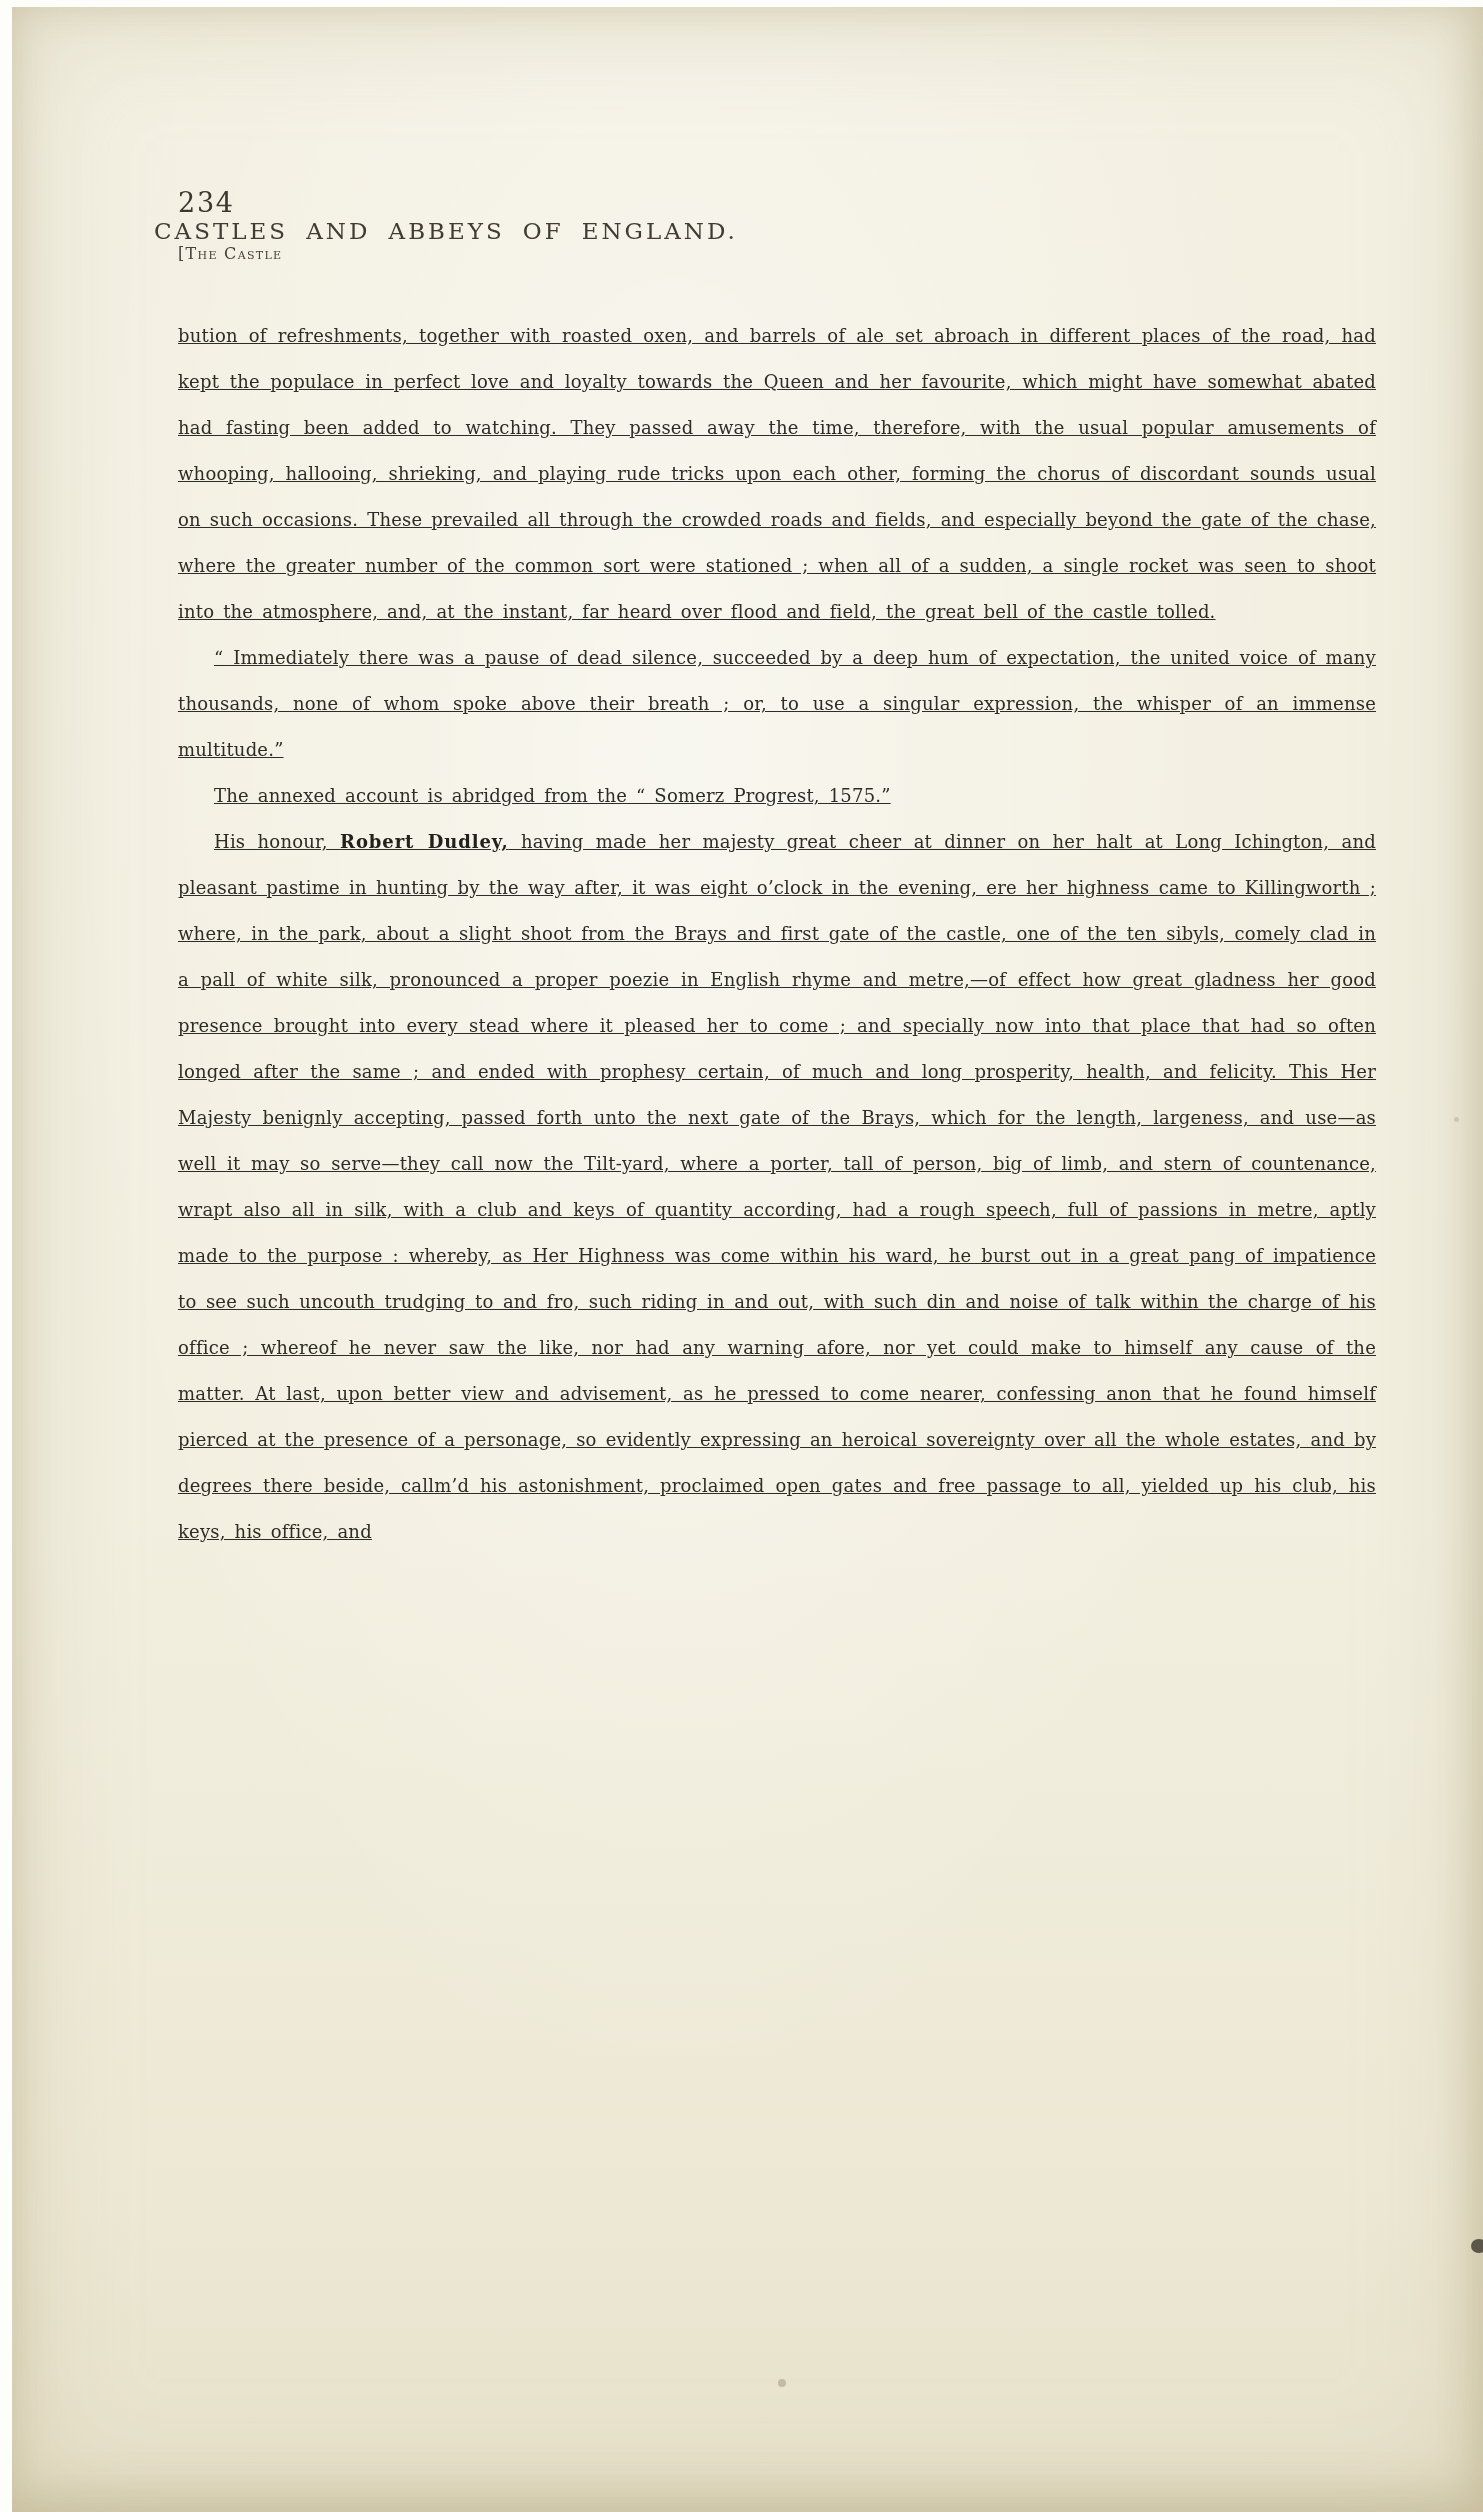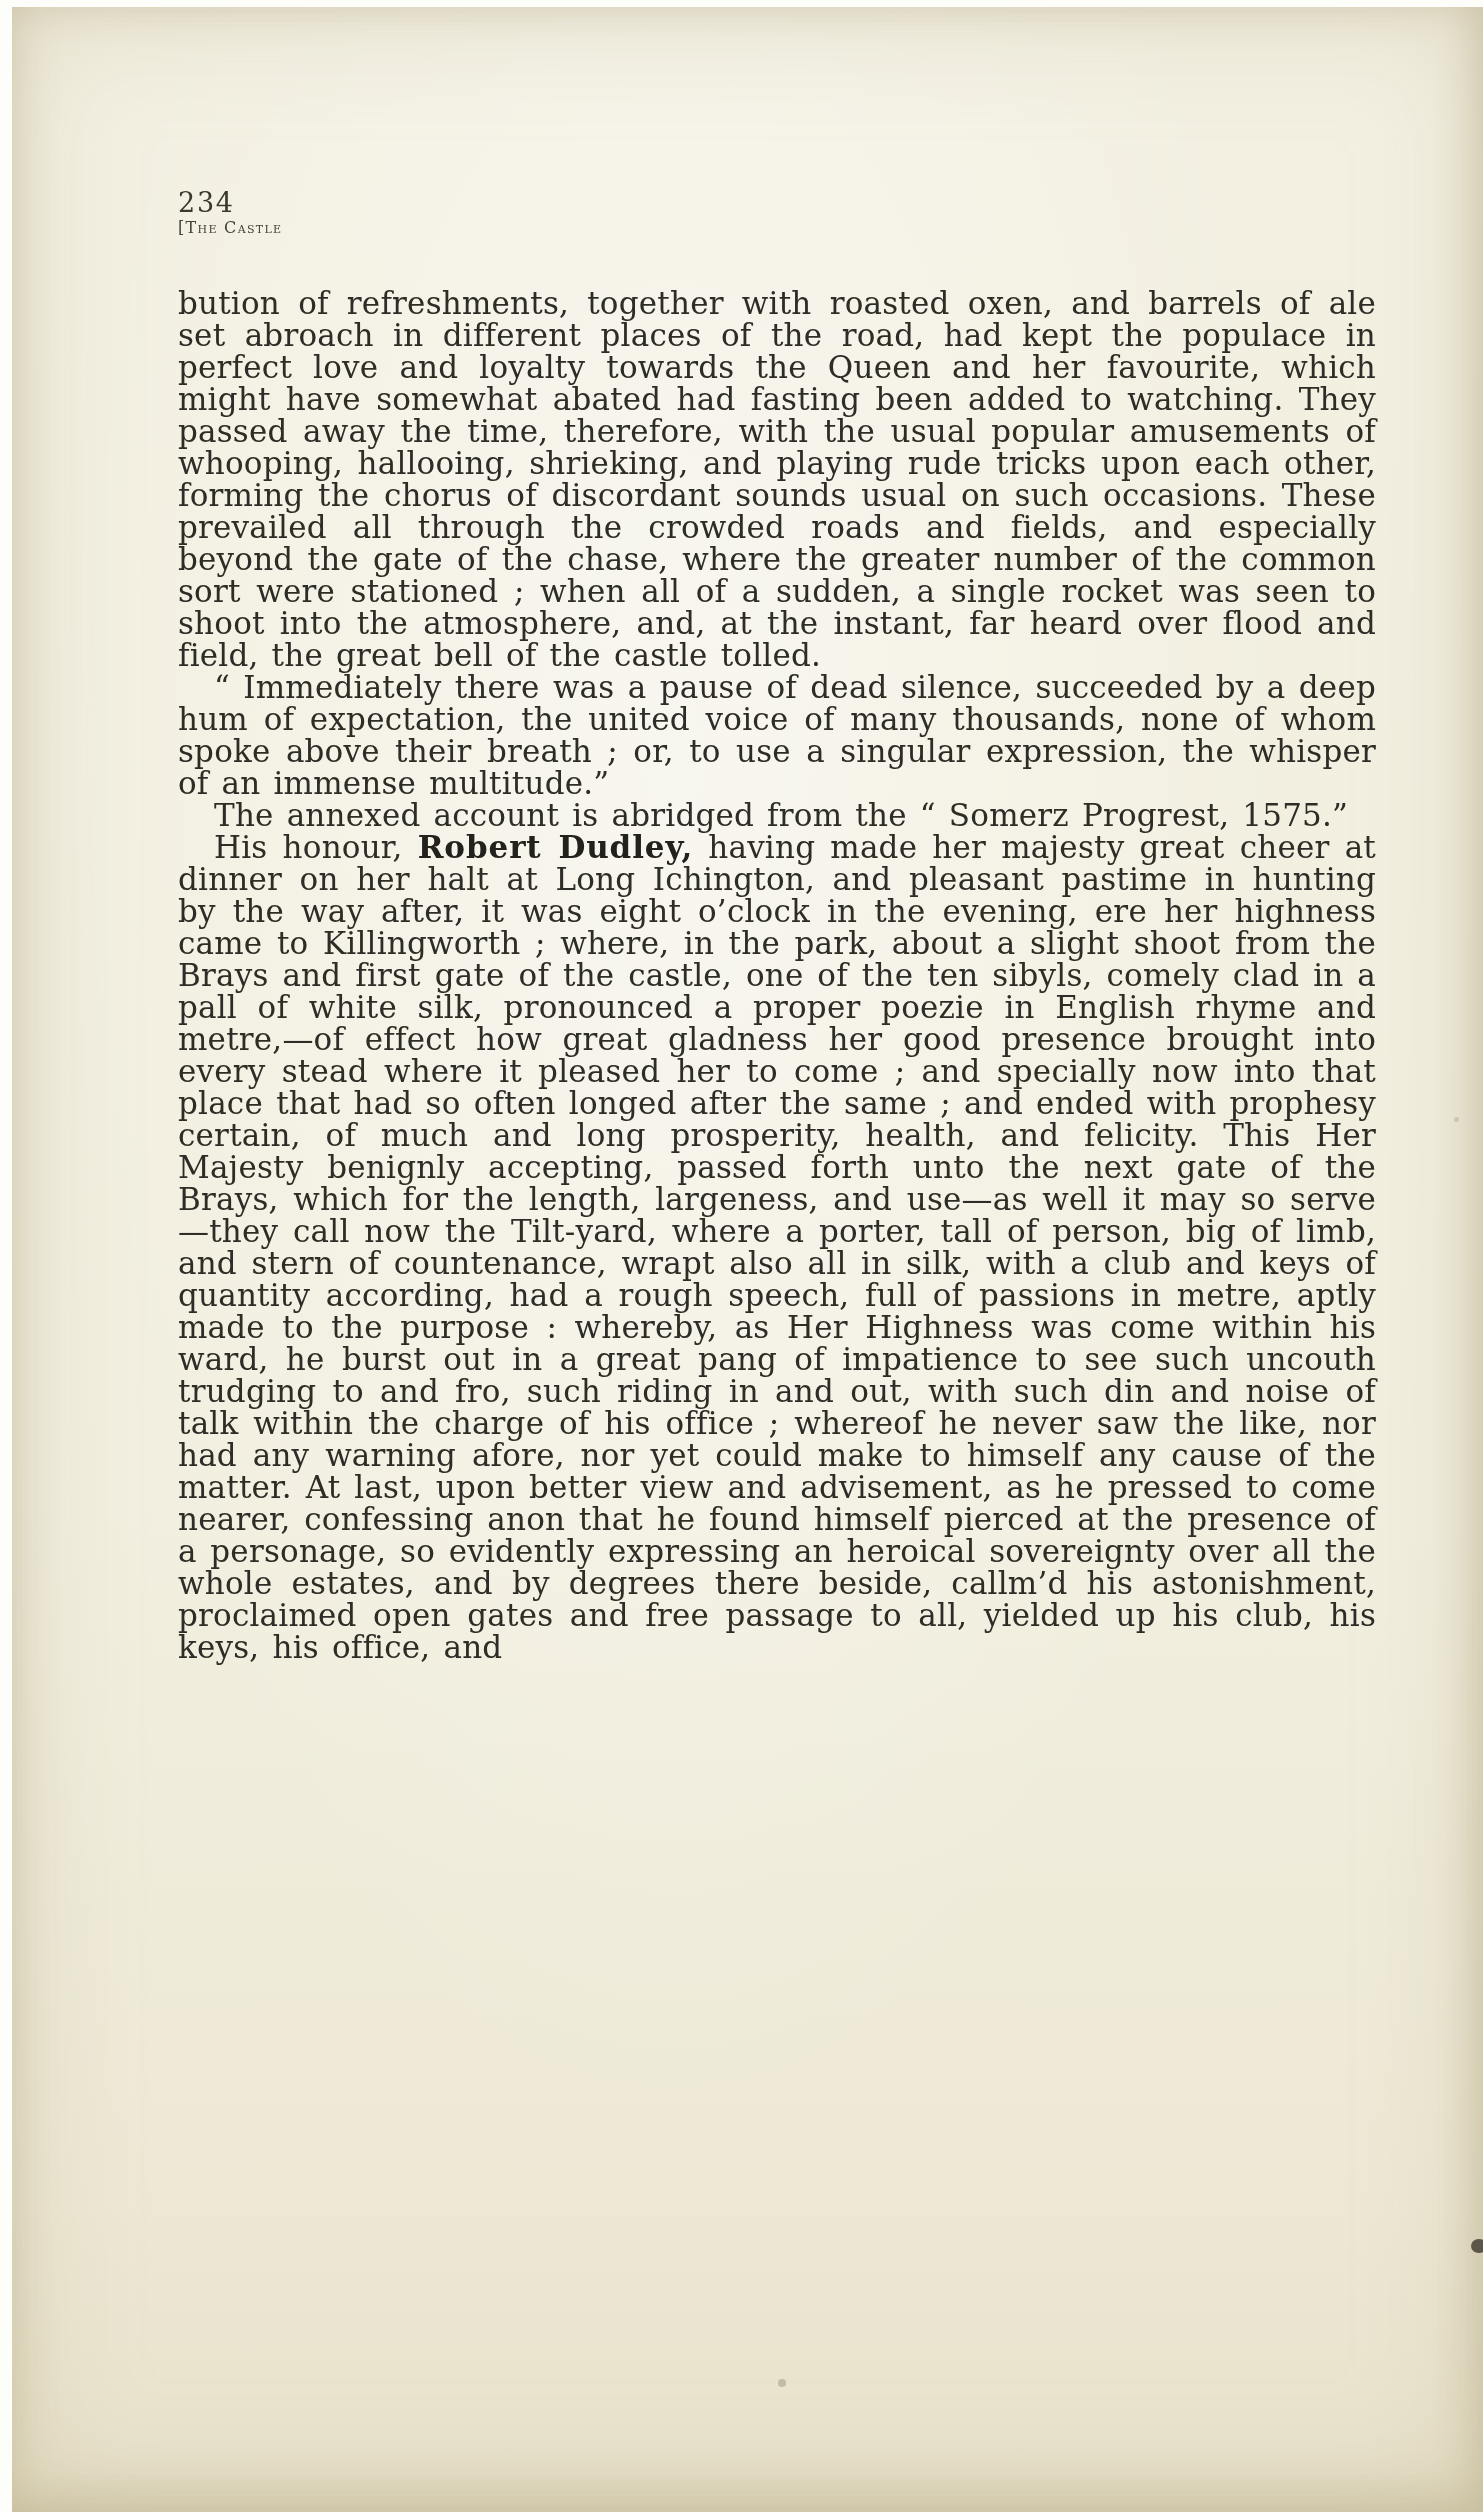--- a/index.html
+++ b/index.html
@@ -52,25 +52,26 @@
     transform: translateX(-24px);
   }
   .header-right {
     font-size: 16px;
     font-variant: small-caps;
     letter-spacing: 1.3px;
     color: #45413a;
   }
   .body-text {
     color: #2e2c26;
-    font-size: 31px;
-    line-height: 32px;
+    font-size: 18px;
+    line-height: 46px;
     text-align: justify;
     letter-spacing: 0.2px;
     word-spacing: 3px;
+    text-decoration: underline;
   }
   .body-text p {
     margin: 0;
   }
   .para-indent {
     text-indent: 36px;
   }
   .blackletter {
     font-weight: 700;
     letter-spacing: 0.9px;
@@ -106,20 +107,21 @@
 </style>
 </head>
 <body>
 
 <div id="scan-page">
 
   <div class="text-block">
 
     <div class="running-head">
       <span class="page-number">234</span>
+      <span class="running-title">CASTLES AND ABBEYS OF ENGLAND.</span>
       <span class="header-right">[The Castle</span>
     </div>
 
     <div class="body-text">
 
       <p>bution of refreshments, together with roasted oxen, and barrels of ale set abroach in different places of the road, had kept the populace in perfect love and loyalty towards the Queen and her favourite, which might have somewhat abated had fasting been added to watching. They passed away the time, therefore, with the usual popular amusements of whooping, hallooing, shrieking, and playing rude tricks upon each other, forming the chorus of discordant sounds usual on such occasions. These prevailed all through the crowded roads and fields, and especially beyond the gate of the chase, where the greater number of the common sort were stationed ; when all of a sudden, a single rocket was seen to shoot into the atmosphere, and, at the instant, far heard over flood and field, the great bell of the castle tolled.</p>
 
       <p class="para-indent">“ Immediately there was a pause of dead silence, succeeded by a deep hum of expectation, the united voice of many thousands, none of whom spoke above their breath ; or, to use a singular expression, the whisper of an immense multitude.”</p>
 
       <p class="para-indent">The annexed account is abridged from the “ Somerz Progrest, 1575.”</p>

